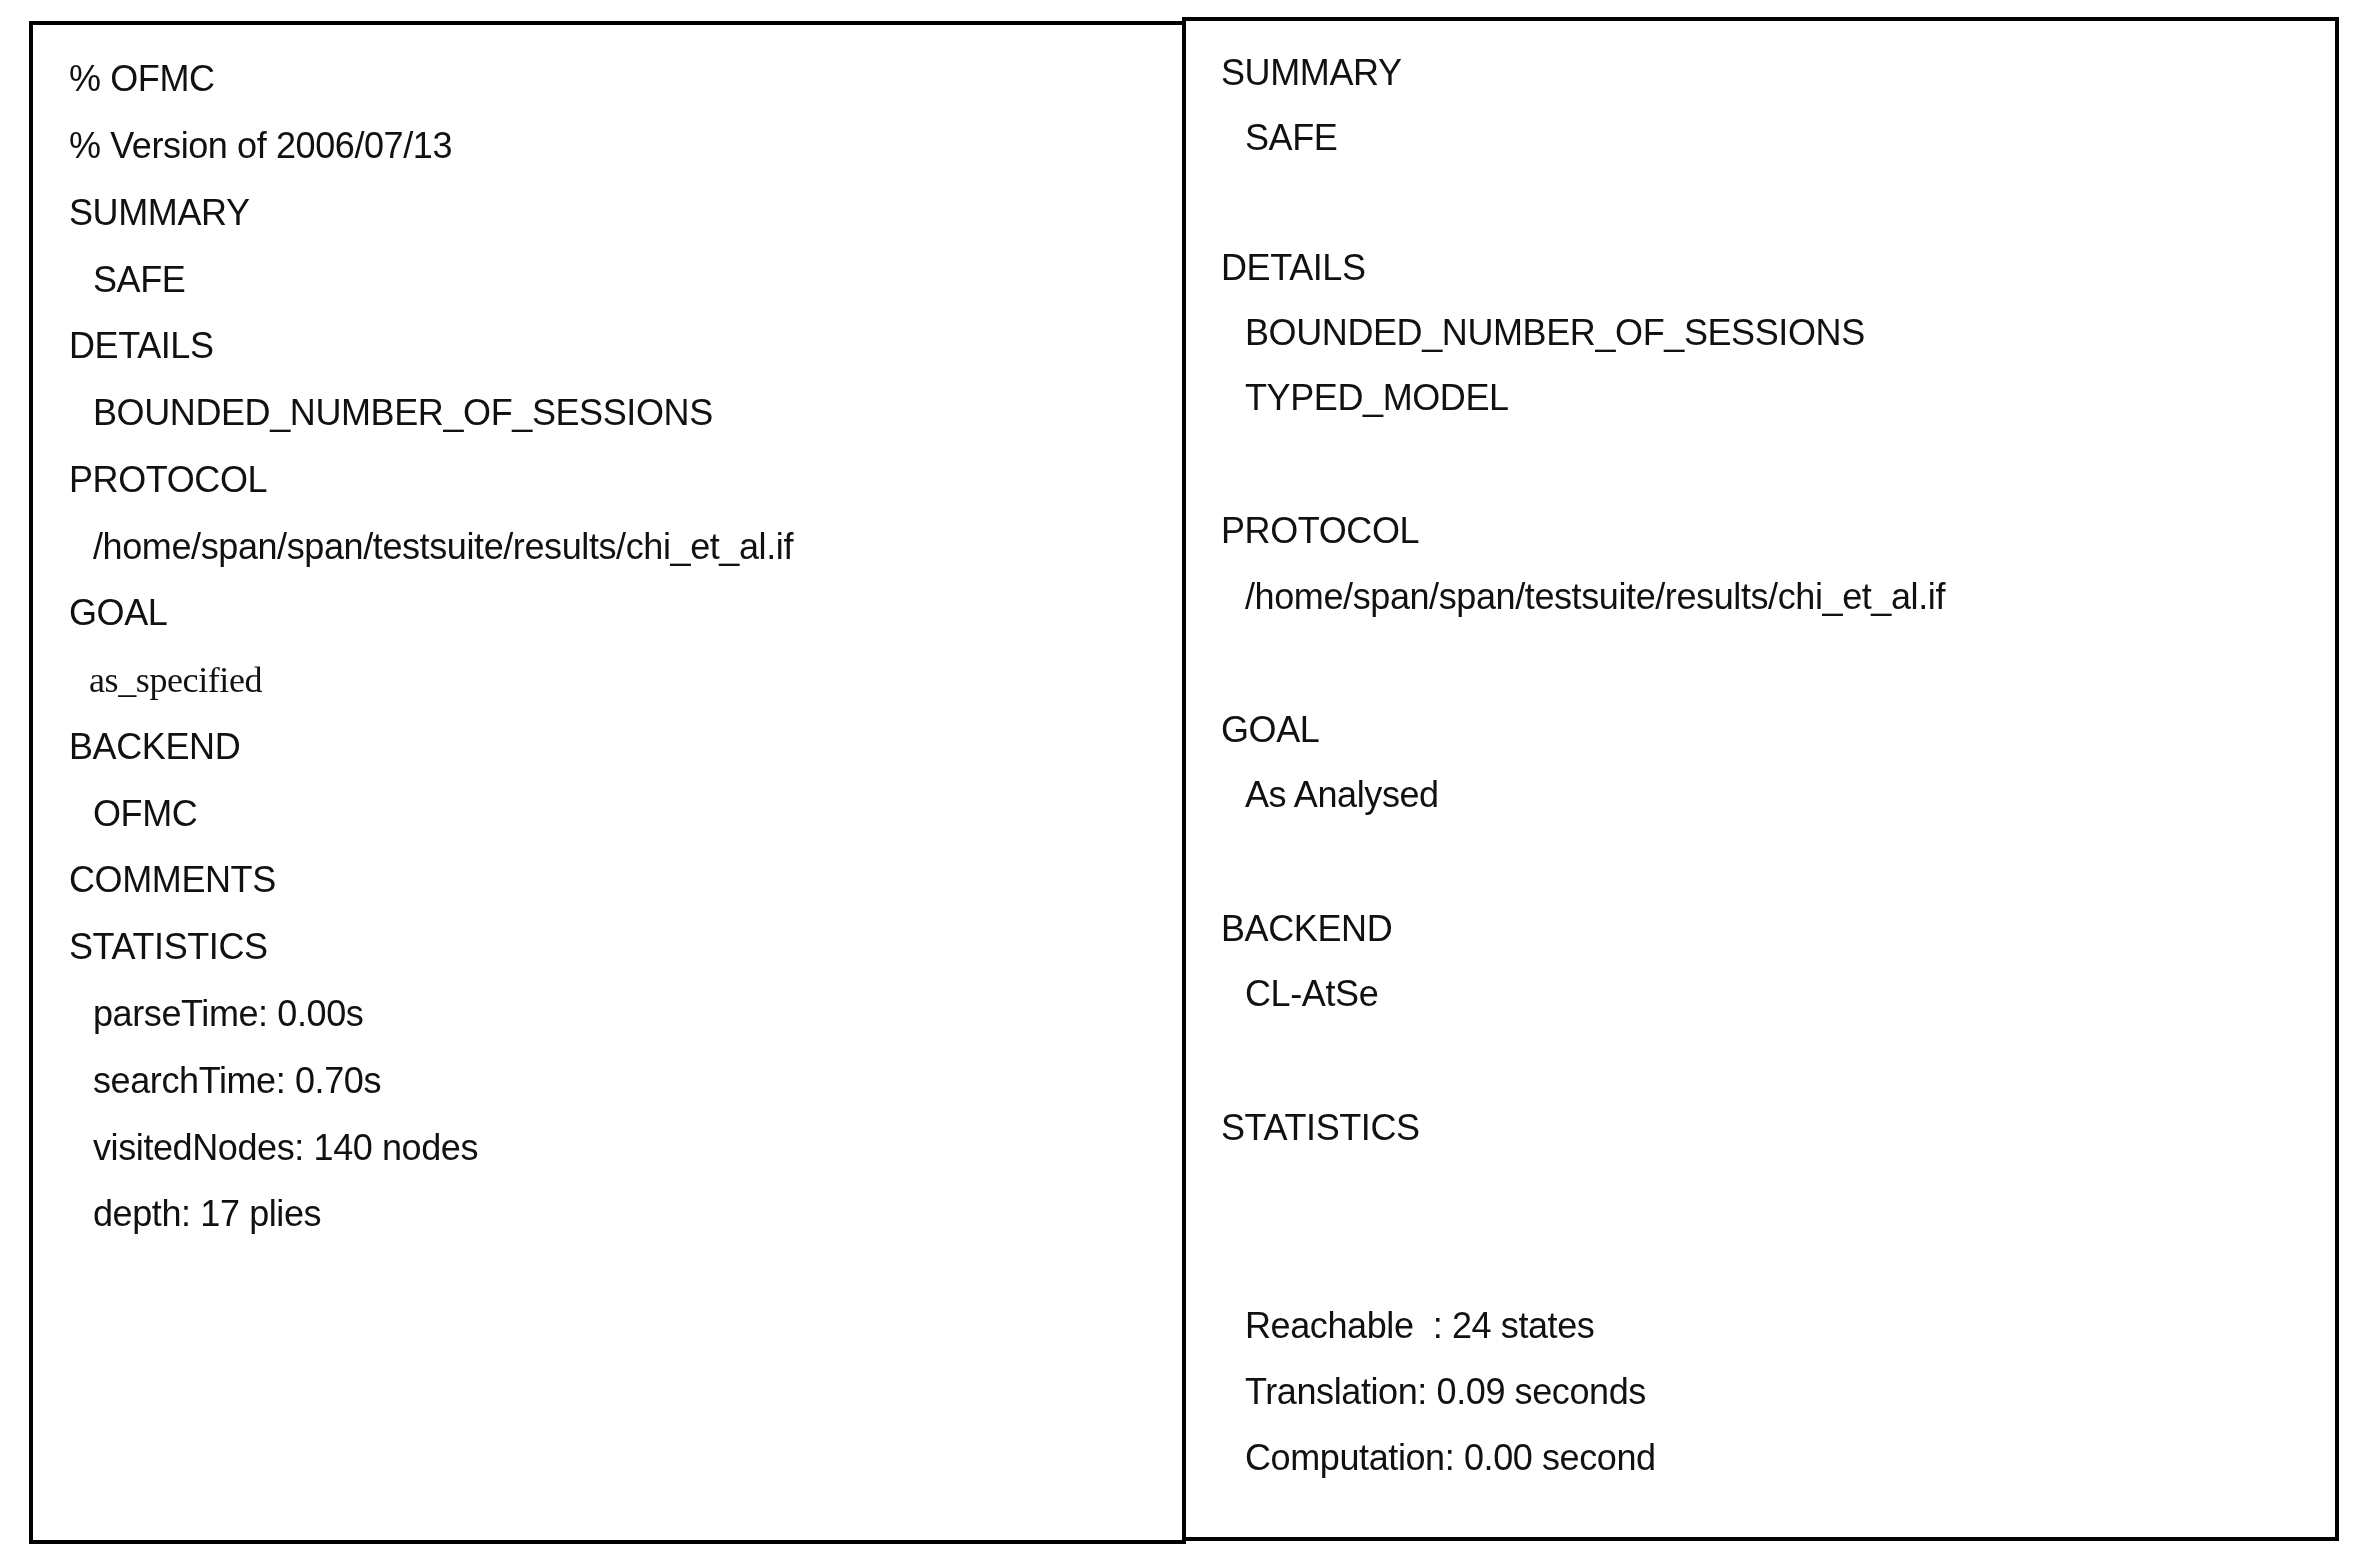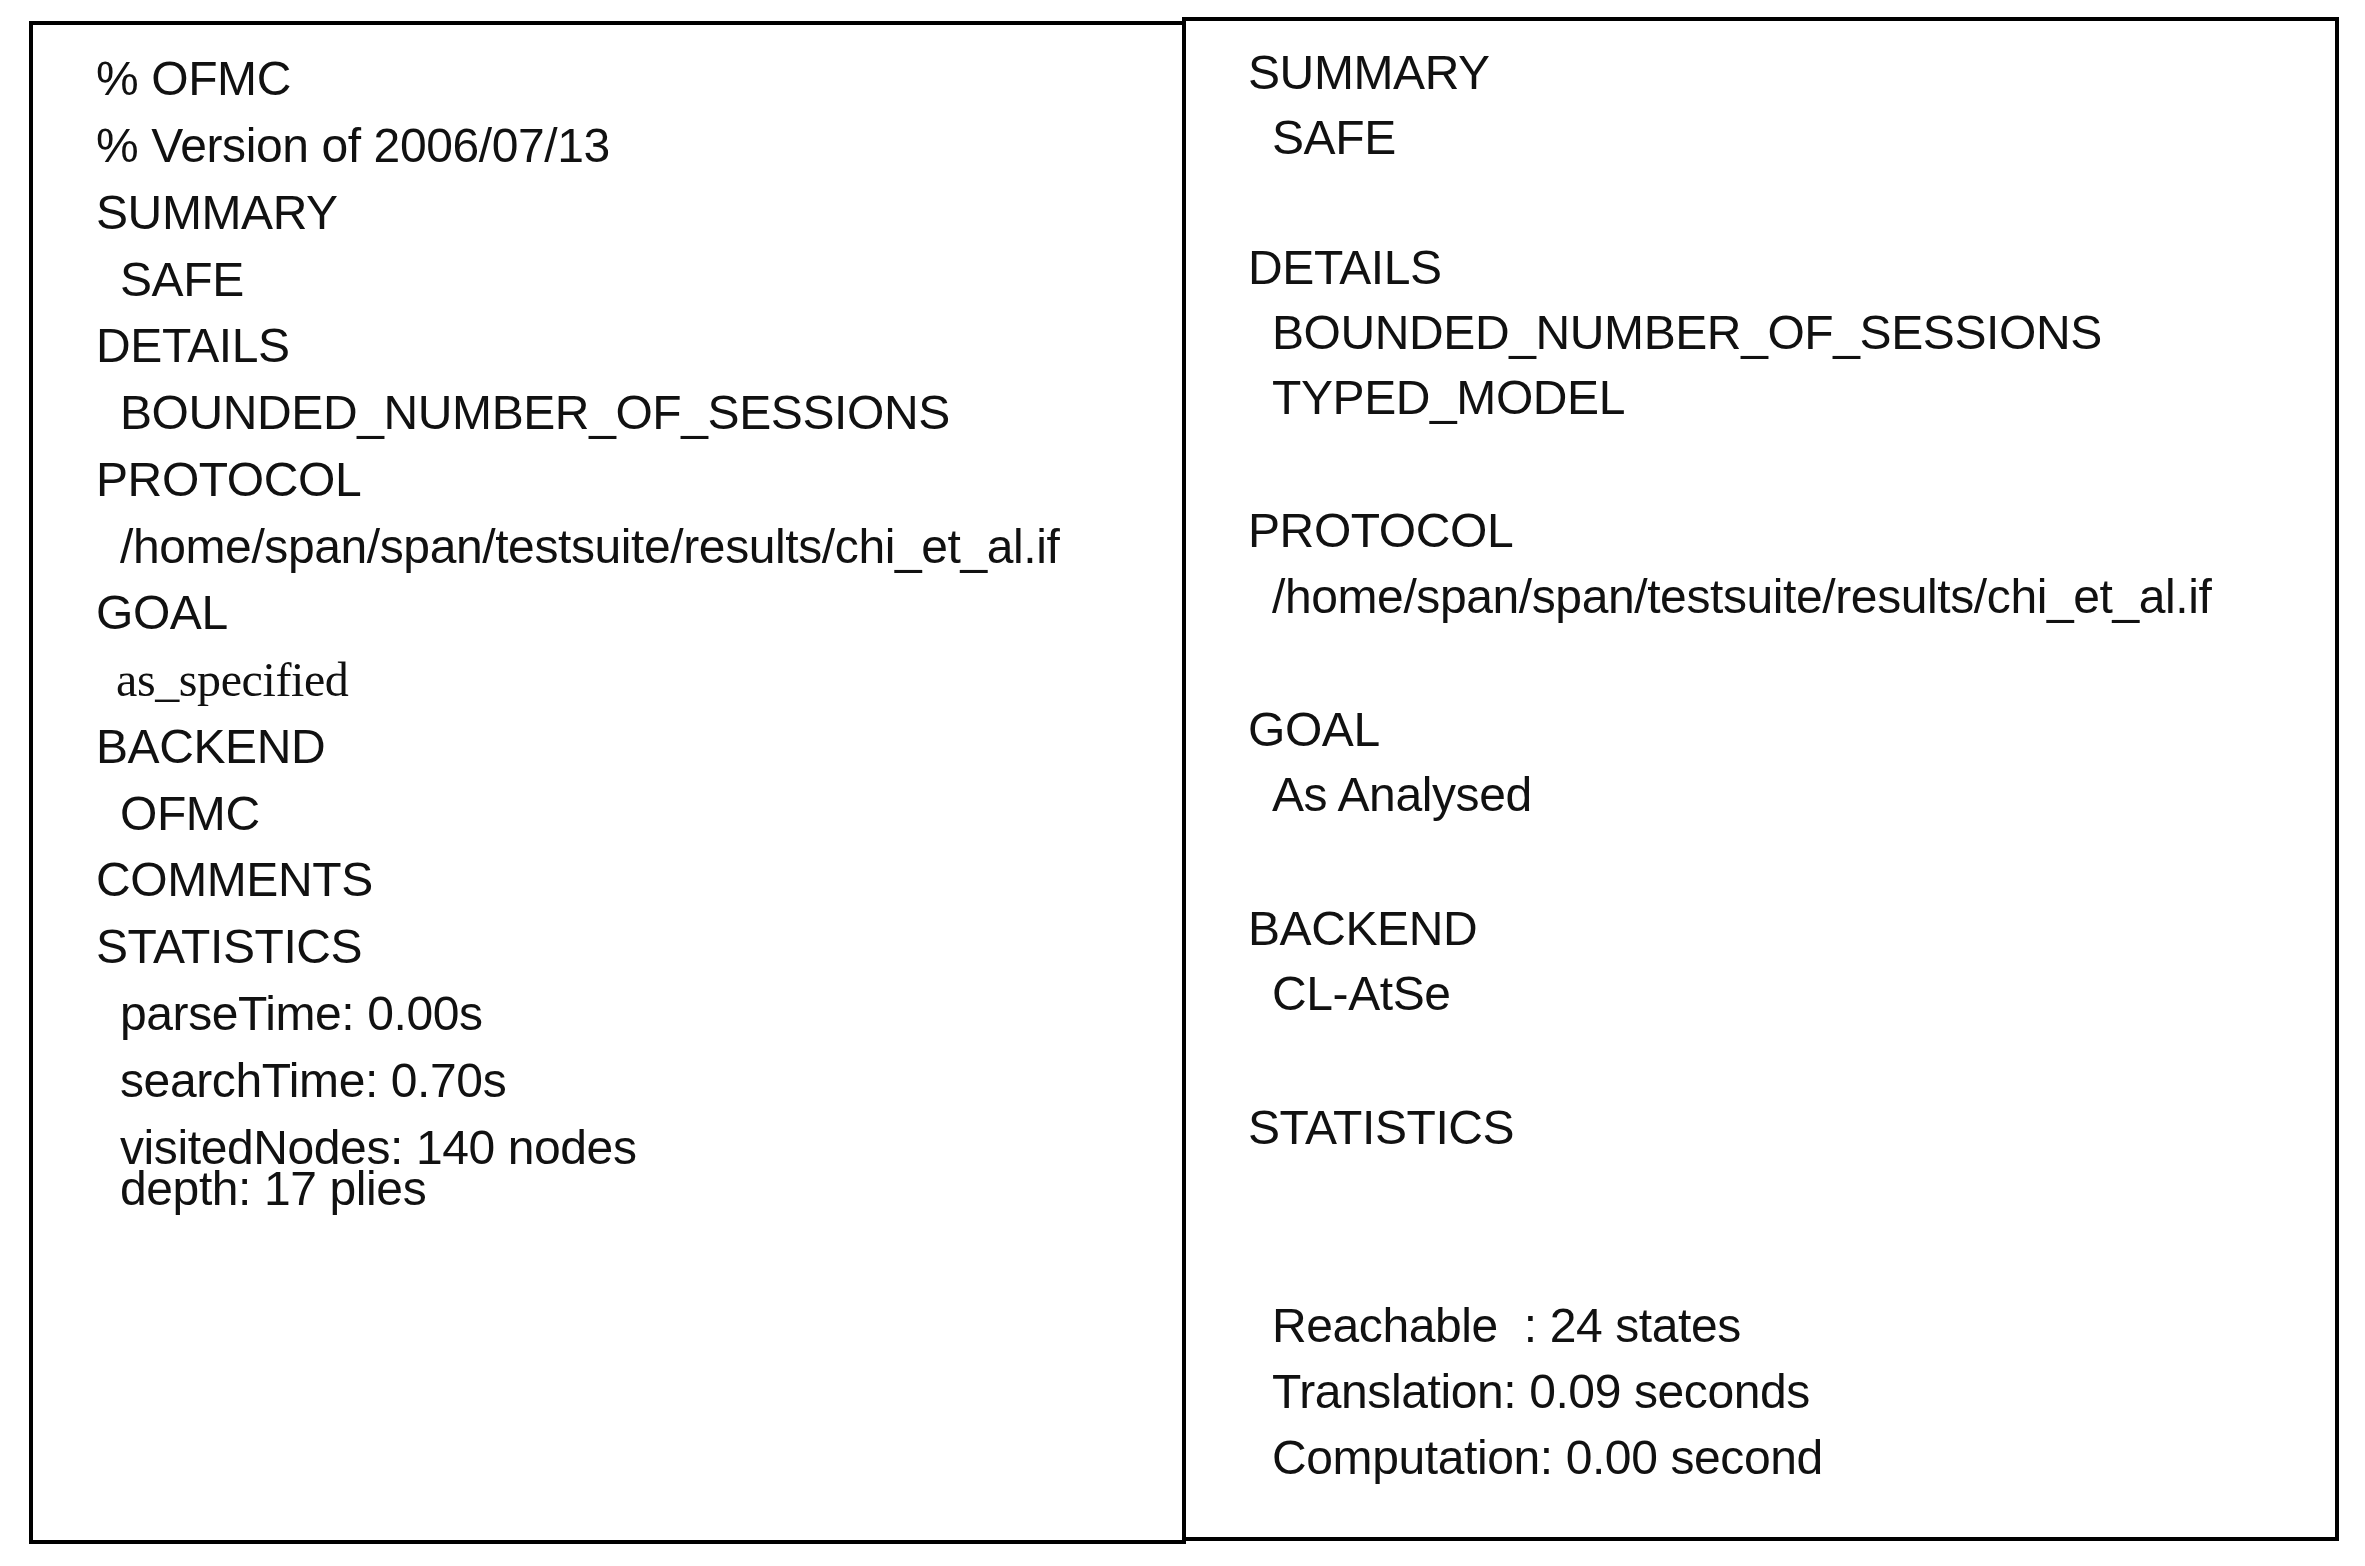--- a/index.html
+++ b/index.html
@@ -29,25 +29,24 @@
     }
     #right-panel {
       left: 1182px;
       top: 16.7px;
       width: 1157px;
       height: 1524px;
     }
     .line {
       position: absolute;
       white-space: pre;
-      font-size: 48px;
+      font-size: 36px;
       line-height: 48px;
       height: 48px;
       letter-spacing: -0.4px;
-      margin-left: 27px;
     }
   </style>
 </head>
 <body>
 
 <div id="left-panel" class="panel">
   <div class="line" style="left:36px; top:30px;">% OFMC</div>
   <div class="line" style="left:36px; top:97px;">% Version of 2006/07/13</div>
   <div class="line" style="left:36px; top:164px;">SUMMARY</div>
   <div class="line" style="left:60px; top:231px;">SAFE</div>
@@ -57,21 +56,21 @@
   <div class="line" style="left:60px; top:498px;">/home/span/span/testsuite/results/chi_et_al.if</div>
   <div class="line" style="left:36px; top:564px;">GOAL</div>
   <div class="line" style="left:56px; top:631px;font-family:Liberation Serif, serif;">as_specified</div>
   <div class="line" style="left:36px; top:698px;">BACKEND</div>
   <div class="line" style="left:60px; top:765px;">OFMC</div>
   <div class="line" style="left:36px; top:831px;">COMMENTS</div>
   <div class="line" style="left:36px; top:898px;">STATISTICS</div>
   <div class="line" style="left:60px; top:965px;">parseTime: 0.00s</div>
   <div class="line" style="left:60px; top:1032px;">searchTime: 0.70s</div>
   <div class="line" style="left:60px; top:1099px;">visitedNodes: 140 nodes</div>
-  <div class="line" style="left:60px; top:1140px;">depth: 17 plies</div>
+  <div class="line" style="left:60px; top:1165px;">depth: 17 plies</div>
 </div>
 
 <div id="right-panel" class="panel">
   <div class="line" style="left:35px; top:28px;">SUMMARY</div>
   <div class="line" style="left:59px; top:93px;">SAFE</div>
   <div class="line" style="left:35px; top:223px;">DETAILS</div>
   <div class="line" style="left:59px; top:288px;">BOUNDED_NUMBER_OF_SESSIONS</div>
   <div class="line" style="left:59px; top:353px;">TYPED_MODEL</div>
   <div class="line" style="left:35px; top:486px;">PROTOCOL</div>
   <div class="line" style="left:59px; top:552px;">/home/span/span/testsuite/results/chi_et_al.if</div>

